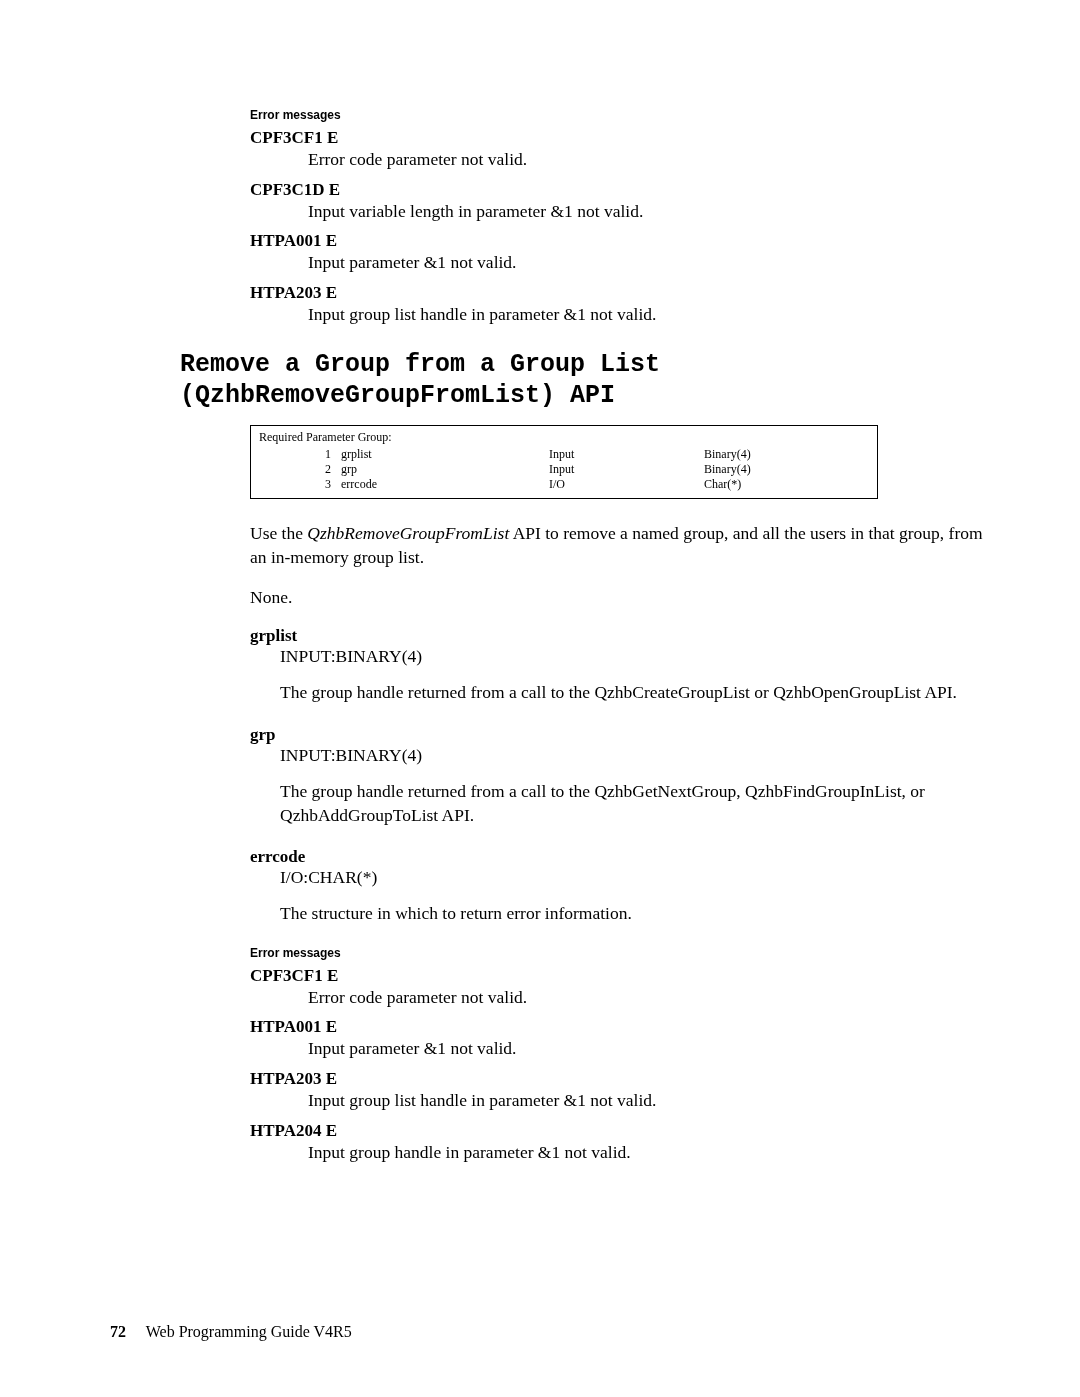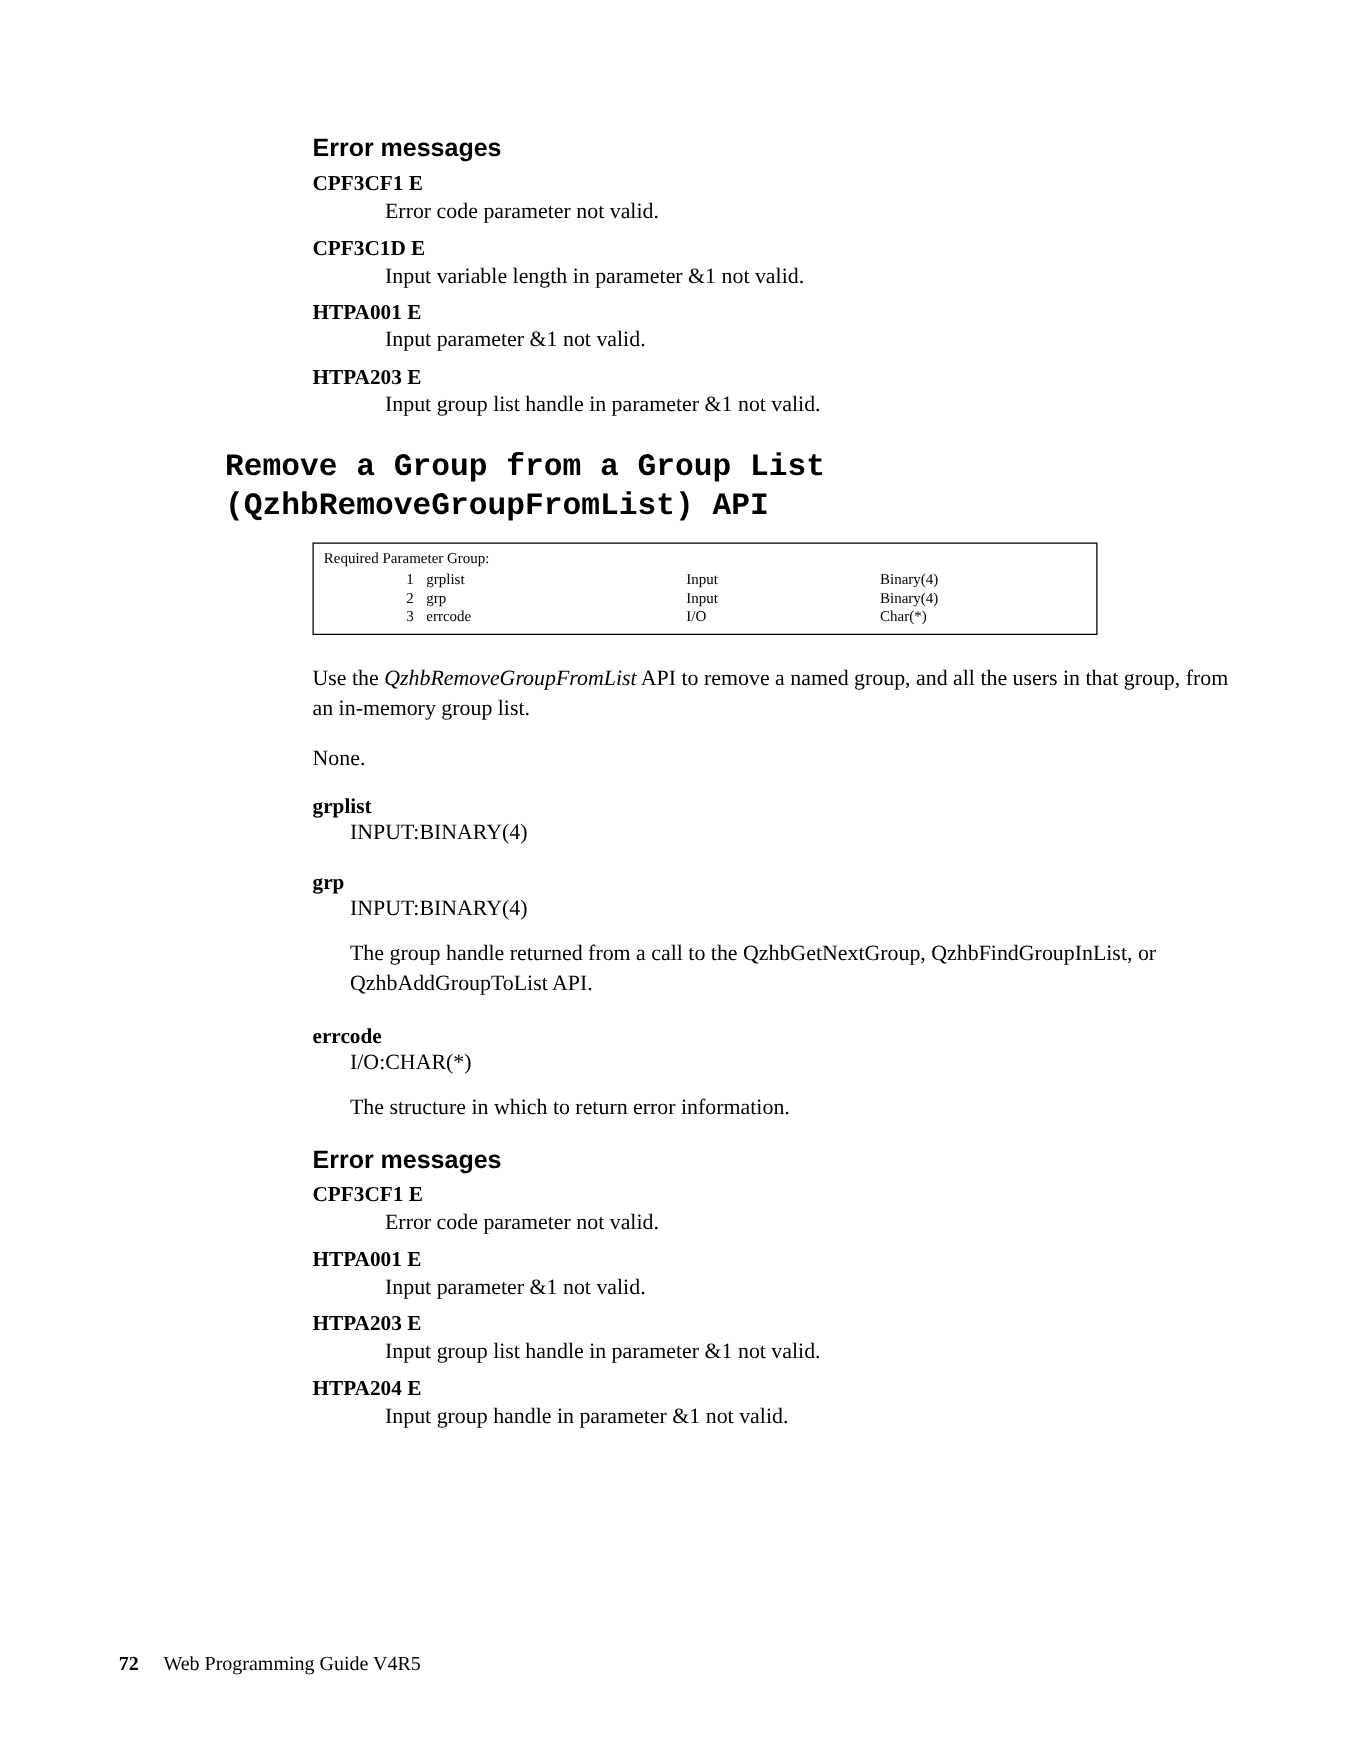--- a/index.html
+++ b/index.html
@@ -15,21 +15,21 @@
     position: relative;
     box-sizing: border-box;
     padding: 108px 95px 0 180px;
   }
   .content {
     margin-left: 70px;
   }
   h2.section {
     font-family: Arial, Helvetica, sans-serif;
     font-weight: bold;
-    font-size: 20px;
+    font-size: 12px;
     margin: 0 0 6px 0;
   }
   h1.api-title {
     font-family: Liberation Mono, monospace;
     font-weight: bold;
     font-size: 25px;
     line-height: 1.25;
     margin: 22px 0 14px -70px;
   }
   .err-item { margin-bottom: 8px; }
@@ -83,21 +83,21 @@
     font-size: 17.5px;
     margin-bottom: 14px;
   }
   .param-desc {
     margin-left: 30px;
     font-size: 17.5px;
     line-height: 1.35;
   }
   .footer {
     position: absolute;
-    left: 95px;
+    left: 110px;
     bottom: 56px;
     font-size: 16px;
   }
   .footer .pg {
     font-weight: bold;
     margin-right: 16px;
   }
 </style>
 </head>
 <body>
@@ -151,20 +151,21 @@
     <p class="body">
       <span>Use the </span><span class="italic">QzhbRemoveGroupFromList</span><span> API to remove a named group, and all the users in that group, from an in-memory group list.</span>
     </p>
 
     <div class="none-line">None.</div>
 
 
     <div class="param-item">
       <div class="param-name">grplist</div>
       <div class="param-type">INPUT:BINARY(4)</div>
+      <div class="param-desc">The group handle returned from a call to the QzhbCreateGroupList or QzhbOpenGroupList API.</div>
     </div>
     <div class="param-item">
       <div class="param-name">grp</div>
       <div class="param-type">INPUT:BINARY(4)</div>
       <div class="param-desc">The group handle returned from a call to the QzhbGetNextGroup, QzhbFindGroupInList, or QzhbAddGroupToList API.</div>
     </div>
     <div class="param-item">
       <div class="param-name">errcode</div>
       <div class="param-type">I/O:CHAR(*)</div>
       <div class="param-desc">The structure in which to return error information.</div>

